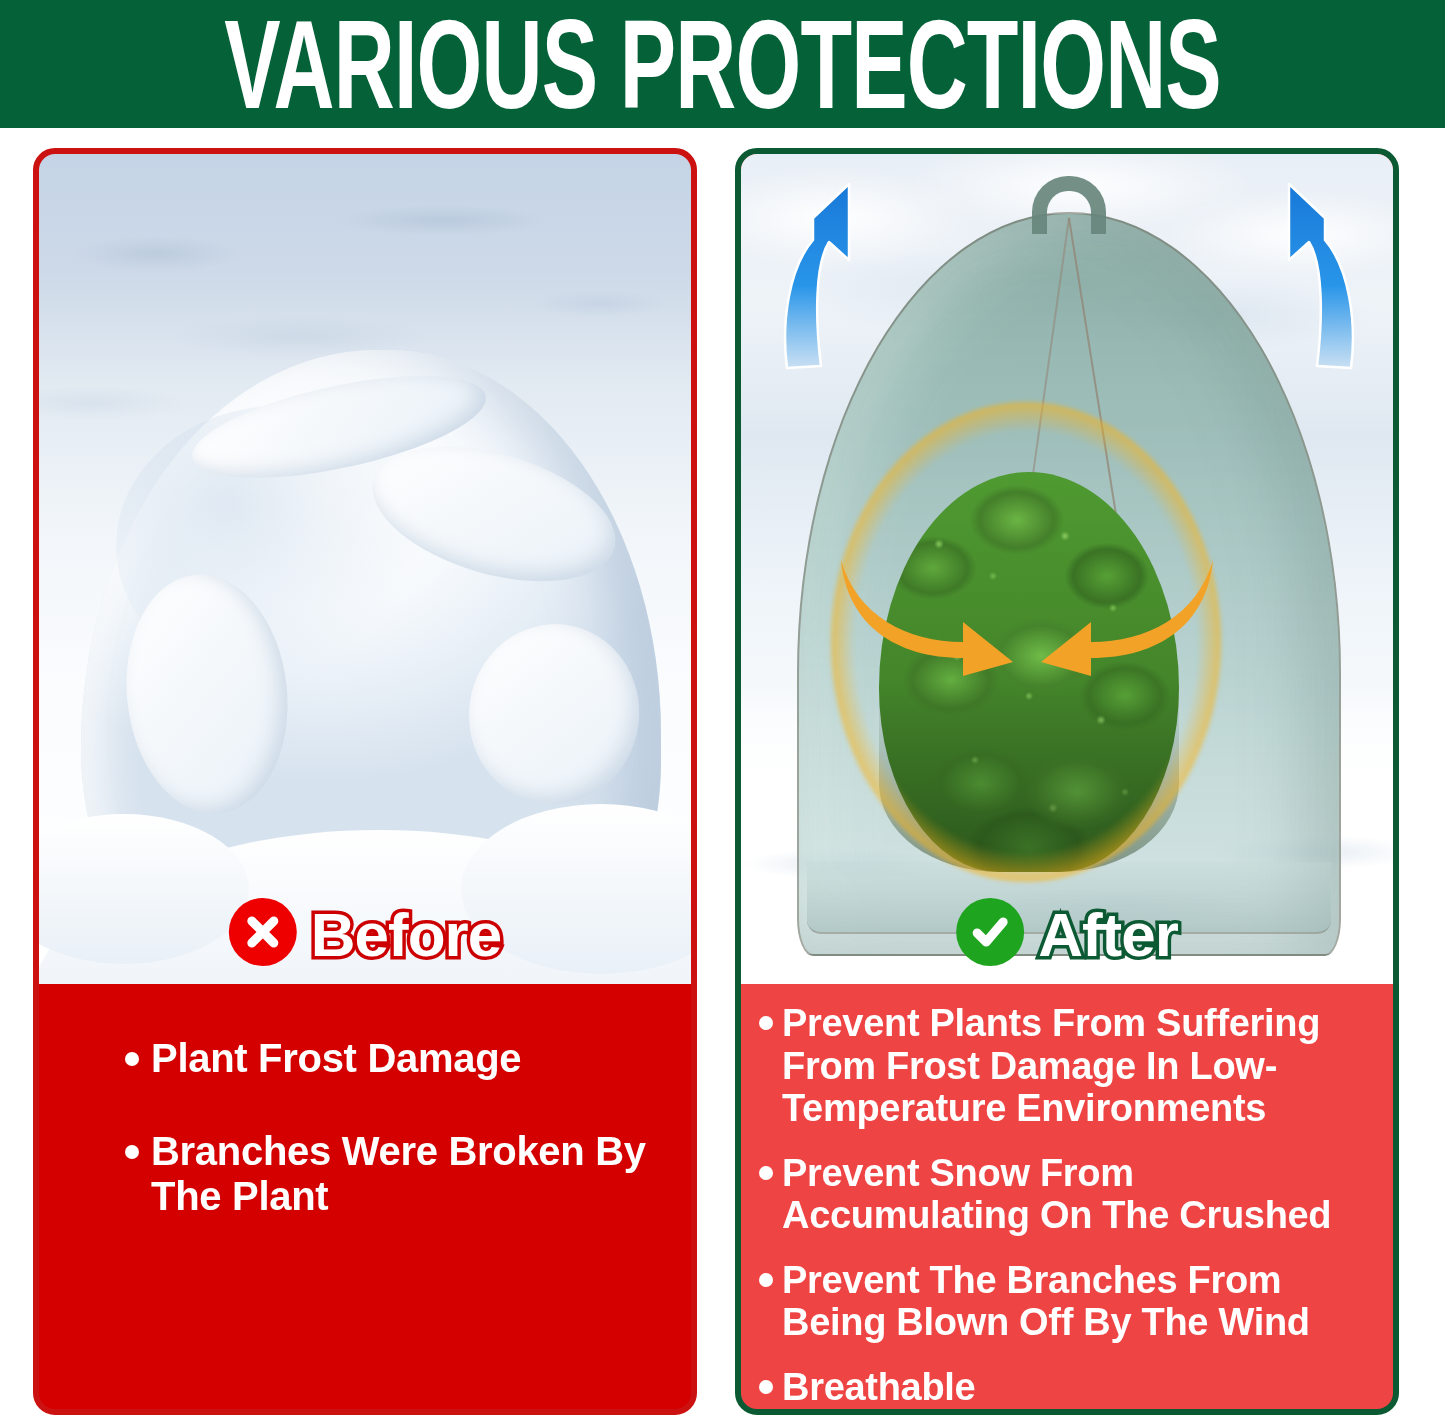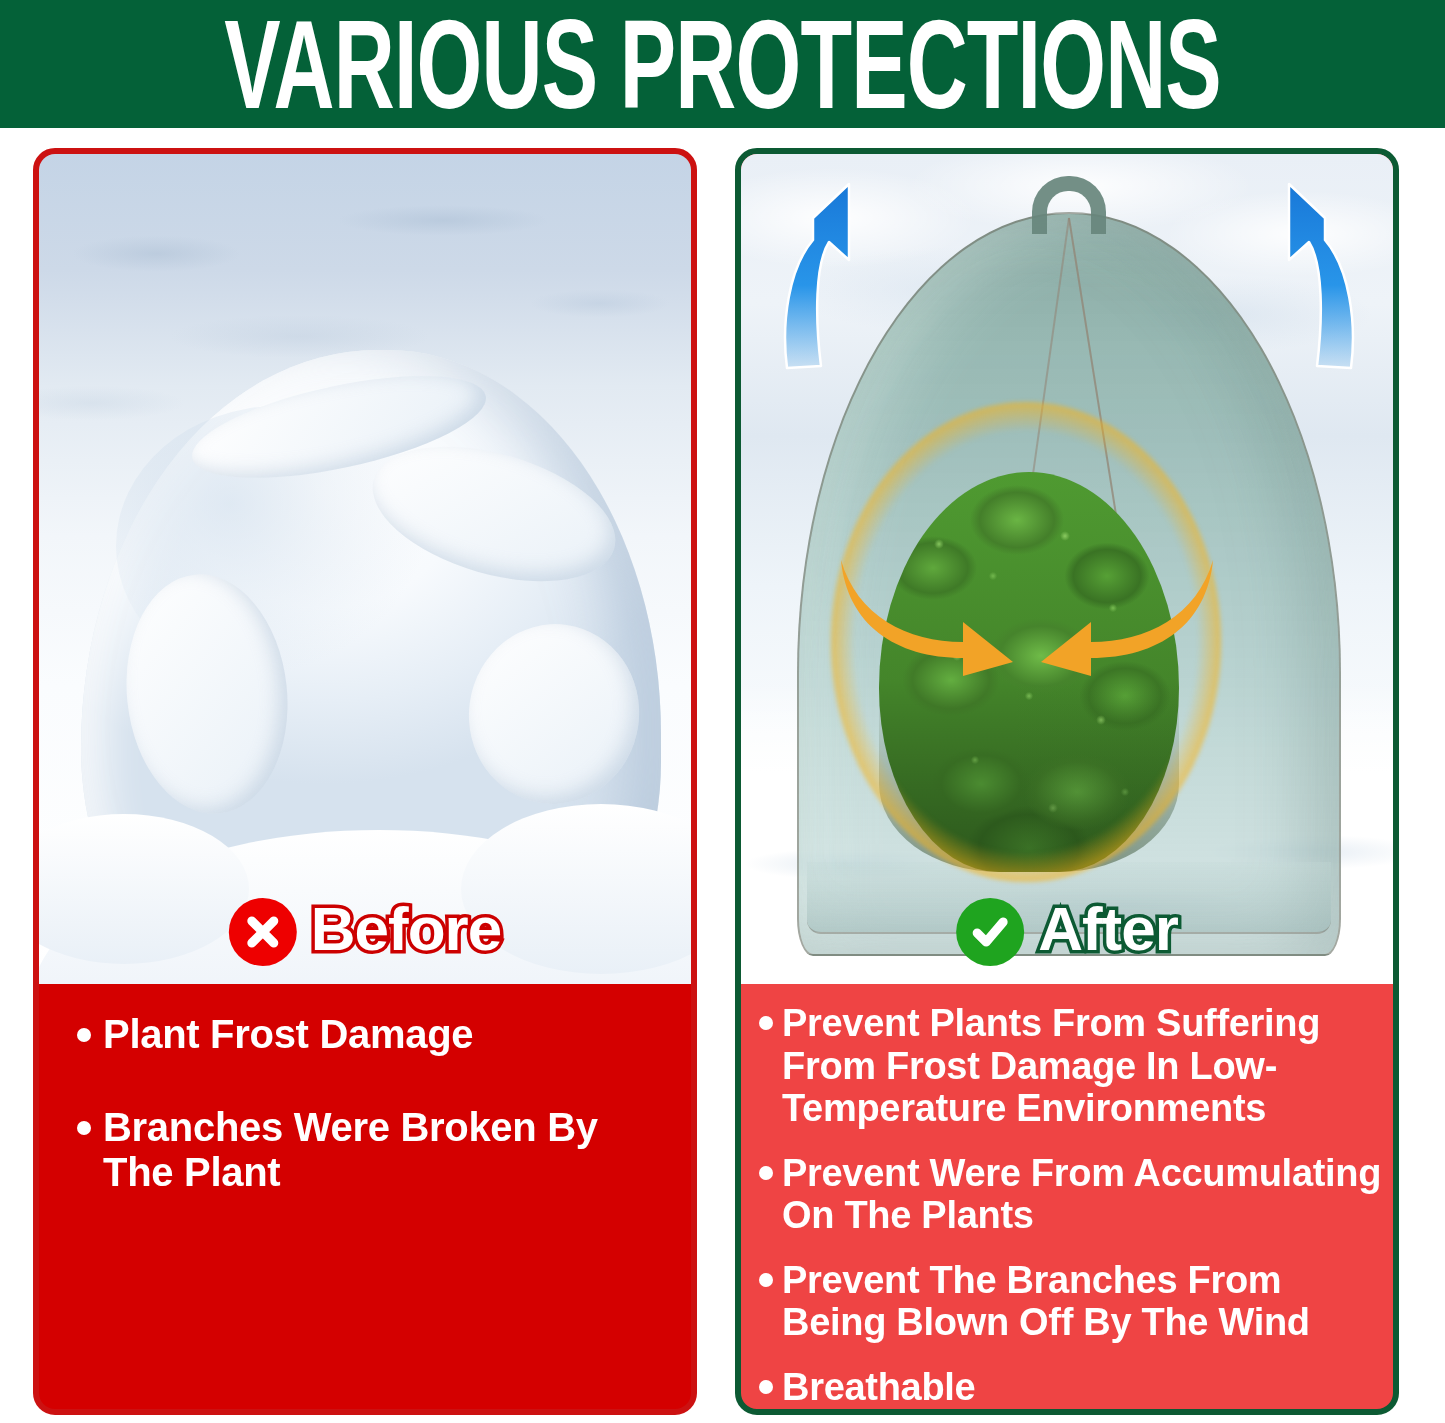--- a/index.html
+++ b/index.html
@@ -306,21 +306,21 @@
     width: 380px; height: 130px;
   }
 
   
   .badge {
     position: absolute;
     bottom: 18px;
     left: 50%;
     transform: translateX(-50%);
     display: flex;
-    align-items: flex-start;
+    align-items: flex-end;
     gap: 14px;
     white-space: nowrap;
   }
   .badge-circle {
     width: 68px; height: 68px;
     border-radius: 50%;
     display: flex;
     align-items: center;
     justify-content: center;
     flex: 0 0 auto;
@@ -346,21 +346,22 @@
   
   .bullets {
     position: absolute;
     left: 0;
     width: 100%;
     box-sizing: border-box;
   }
   .bullets-left {
     top: 830px;
     height: 437px;
-    padding: 28px 30px 0 38px;
+    padding: 52px 30px 0 38px;
+    margin-left: 48px;
   }
   .bullets-right {
     top: 830px;
     height: 437px;
     padding: 18px 8px 0 18px;
   }
   .bullet-item {
     display: flex;
     align-items: flex-start;
     color: #ffffff;
@@ -493,21 +494,21 @@
     </div>
   </div>
 
   <div class="bullets bullets-right">
     <div class="bullet-item">
       <span class="bullet-dot"></span>
       <span class="bullet-text">Prevent Plants From Suffering From Frost Damage In Low-Temperature Environments</span>
     </div>
     <div class="bullet-item">
       <span class="bullet-dot"></span>
-      <span class="bullet-text">Prevent Were From Accumulating On The Plants</span>
+      <span class="bullet-text">Prevent Snow From Accumulating On The Crushed</span>
     </div>
     <div class="bullet-item">
       <span class="bullet-dot"></span>
       <span class="bullet-text">Prevent The Branches From Being Blown Off By The Wind</span>
     </div>
     <div class="bullet-item">
       <span class="bullet-dot"></span>
       <span class="bullet-text">Breathable</span>
     </div>
   </div>

